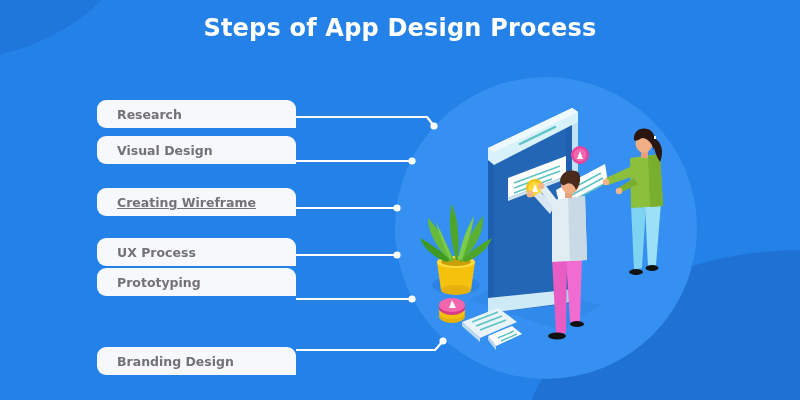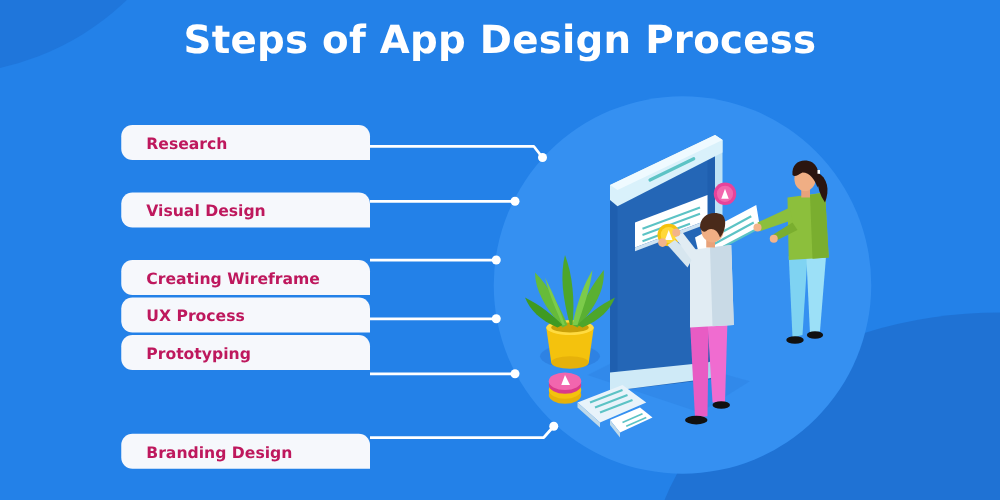--- a/index.html
+++ b/index.html
@@ -1,38 +1,38 @@
 <!DOCTYPE html>
 <html><head>
   <meta charset="utf-8">
   <style>
     html, body { margin: 0; padding: 0; }
     body { width: 800px; height: 400px; overflow: hidden; background: #2381E8; position: relative; font-family: "DejaVu Sans", sans-serif; }
     .stage { position: absolute; left: 0; top: 0; width: 800px; height: 400px; overflow: hidden; background: #2381E8; }
     .bg-arc-tl { position: absolute; left: -260px; top: -330px; width: 420px; height: 390px; border-radius: 50%; background: #1F76DB; }
     .bg-arc-br { position: absolute; left: 520px; top: 250px; width: 560px; height: 420px; border-radius: 50%; background: #1F72D4; }
     .circle { position: absolute; left: 395px; top: 77px; width: 302px; height: 302px; border-radius: 50%; background: #3590F1; }
-    .title { position: absolute; left: 0; top: 14px; width: 800px; text-align: center; color: #FFFFFF; font-family: "DejaVu Sans", sans-serif; font-weight: bold; font-size: 31px; letter-spacing: 0.2px; }
-    .label { position: absolute; left: 97px; width: 199px; height: 28px; background: #F6F8FC; border-radius: 9px 9px 0 9px; box-sizing: border-box; padding-left: 20px; line-height: 29px; font-family: "DejaVu Sans", sans-serif; font-weight: bold; font-size: 12.5px; color: #be185d; }
+    .title { position: absolute; left: 0; top: 14px; width: 800px; text-align: center; color: #FFFFFF; font-family: "DejaVu Sans", sans-serif; font-weight: bold; font-size: 24px; letter-spacing: 0.2px; }
+    .label { position: absolute; left: 97px; width: 199px; height: 28px; background: #F6F8FC; border-radius: 9px 9px 0 9px; box-sizing: border-box; padding-left: 20px; line-height: 29px; font-family: "DejaVu Sans", sans-serif; font-weight: bold; font-size: 12.5px; color: #737373; }
     .connectors { position: absolute; left: 0; top: 0; width: 800px; height: 400px; pointer-events: none; }
     .illus { position: absolute; left: 0; top: 0; width: 800px; height: 400px; }
   </style>
 </head>
 <body>
 
 <div class="stage">
   <div class="bg-arc-tl"></div>
   <div class="bg-arc-br"></div>
   <div class="circle"></div>
 
   <div class="title">Steps of App Design Process</div>
 
   <div class="label" style="top:100px;">Research</div>
-  <div class="label" style="top:154px;">Visual Design</div>
-  <div class="label" style="top:208px;">Creating Wireframe</div>
+  <div class="label" style="top:136px;">Visual Design</div>
+  <div class="label" style="top:188px;text-decoration:underline;">Creating Wireframe</div>
   <div class="label" style="top:238px;">UX Process</div>
   <div class="label" style="top:268px;">Prototyping</div>
   <div class="label" style="top:330px;margin-top:17px;">Branding Design</div>
 
   <svg class="connectors" viewBox="0 0 800 400">
     <g fill="none" stroke="#FFFFFF" stroke-width="2.2" stroke-linejoin="round">
       <polyline points="296,117 427,117 434,126"></polyline>
       <polyline points="296,161 412,161"></polyline>
       <polyline points="296,208 397,208"></polyline>
       <polyline points="296,255 397,255"></polyline>

